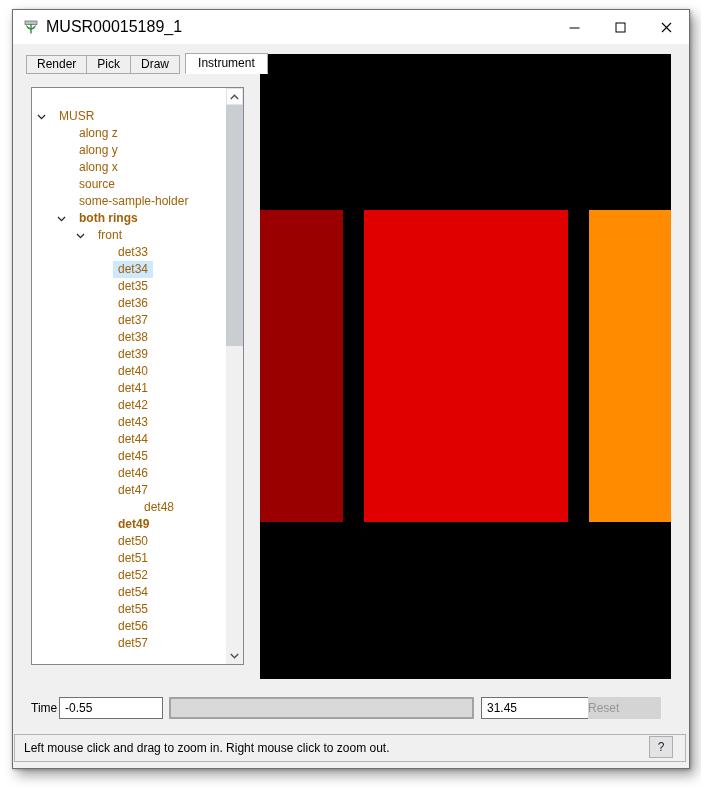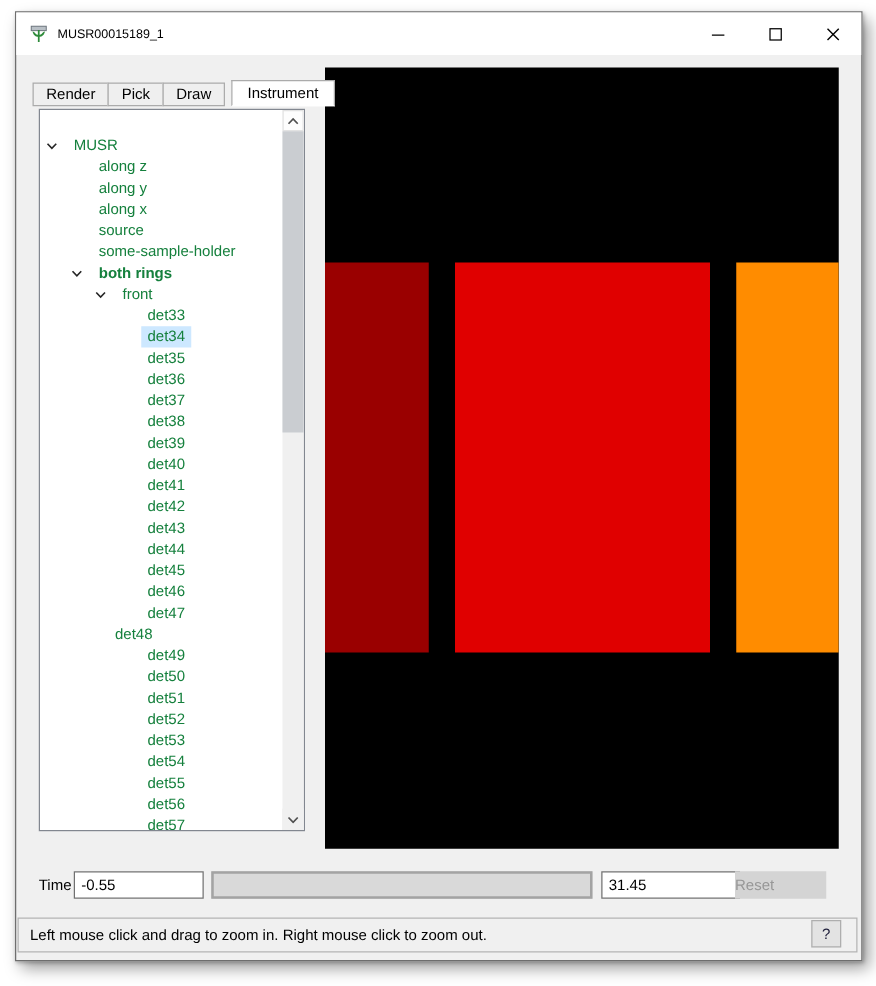--- a/index.html
+++ b/index.html
@@ -12,40 +12,40 @@
     position:absolute; left:12px; top:9px; width:678px; height:760px;
     background:#f0f0f0; border:1px solid #6e6e6e;
     box-shadow:5px 6px 12px rgba(0,0,0,0.38), 1px 1px 3px rgba(0,0,0,0.25);
   }
   
   #titlebar {
     position:absolute; left:0; top:0; width:100%; height:34px;
     background:#ffffff; display:flex; align-items:center;
   }
   #title-icon { width:16px; height:16px; margin-left:10px; }
-  #title-text { font-size:10px; color:#000; margin-left:7px; }
+  #title-text { font-size:16px; color:#000; margin-left:7px; }
   #title-buttons { margin-left:auto; display:flex; height:100%; }
   .win-btn { width:46px; height:100%; display:flex; align-items:center; justify-content:center; }
   
-  #tabbar { position:absolute; left:13px; top:54px; height:21px; display:flex; align-items:flex-end; }
+  #tabbar { position:absolute; left:13px; top:43px; height:21px; display:flex; align-items:flex-end; }
   .tab {
     font-size:12px; color:#000; background:#efefef; border:1px solid #ababab;
     padding:2px 10px 3px 10px; margin-right:-1px; line-height:13px; height:19px;
   }
   .tab.active {
     background:#ffffff; border-bottom:1px solid #ffffff; height:21px;
     padding:3px 12px 4px 12px; margin-left:6px; position:relative; z-index:2;
   }
   
   #tree-panel {
     position:absolute; left:18px; top:77px; width:213px; height:578px;
     background:#ffffff; border:1px solid #828790; overflow:hidden;
   }
   #tree { position:absolute; left:0; top:20px; right:17px; }
-  .tree-row { height:17px; line-height:17px; font-size:12px; color:#15803d; white-space:nowrap; display:flex; align-items:center; }
+  .tree-row { height:17px; line-height:17px; font-size:12px; color:#a16207; white-space:nowrap; display:flex; align-items:center; }
   .chev { width:17px; display:inline-flex; justify-content:flex-start; align-items:center; flex:0 0 17px; }
   .lbl { padding:0 5px; }
   .tree-row.selected .lbl { background:#cde8ff; }
   
   #tree-scrollbar { position:absolute; right:0; top:0; width:17px; height:100%; background:#f0f0f0; }
   .sb-btn { position:absolute; left:0; width:17px; height:17px; background:#fdfdfd; border:1px solid #e2e2e2; display:flex; align-items:center; justify-content:center; }
   #sb-up { top:0; }
   #sb-down { bottom:0; background:#f0f0f0; border-color:#f0f0f0; }
   #sb-thumb { position:absolute; left:0; top:17px; width:17px; height:241px; background:#cacdd1; }
   
@@ -202,37 +202,34 @@
           </div>
           <div class="tree-row" style="padding-left: 81px;">
             <span class="lbl">det45</span>
           </div>
           <div class="tree-row" style="padding-left: 81px;">
             <span class="lbl">det46</span>
           </div>
           <div class="tree-row" style="padding-left: 81px;">
             <span class="lbl">det47</span>
           </div>
-          <div class="tree-row" style="padding-left: 55px;">
+          <div class="tree-row" style="padding-left: 107px;">
             <span class="lbl">det48</span>
           </div>
-          <div class="tree-row" style="padding-left: 81px;">
+          <div class="tree-row" style="padding-left: 81px; font-weight: bold;">
             <span class="lbl">det49</span>
           </div>
           <div class="tree-row" style="padding-left: 81px;">
             <span class="lbl">det50</span>
           </div>
           <div class="tree-row" style="padding-left: 81px;">
             <span class="lbl">det51</span>
           </div>
           <div class="tree-row" style="padding-left: 81px;">
             <span class="lbl">det52</span>
-          </div>
-          <div class="tree-row" style="padding-left: 81px;">
-            <span class="lbl">det53</span>
           </div>
           <div class="tree-row" style="padding-left: 81px;">
             <span class="lbl">det54</span>
           </div>
           <div class="tree-row" style="padding-left: 81px;">
             <span class="lbl">det55</span>
           </div>
           <div class="tree-row" style="padding-left: 81px;">
             <span class="lbl">det56</span>
           </div>

